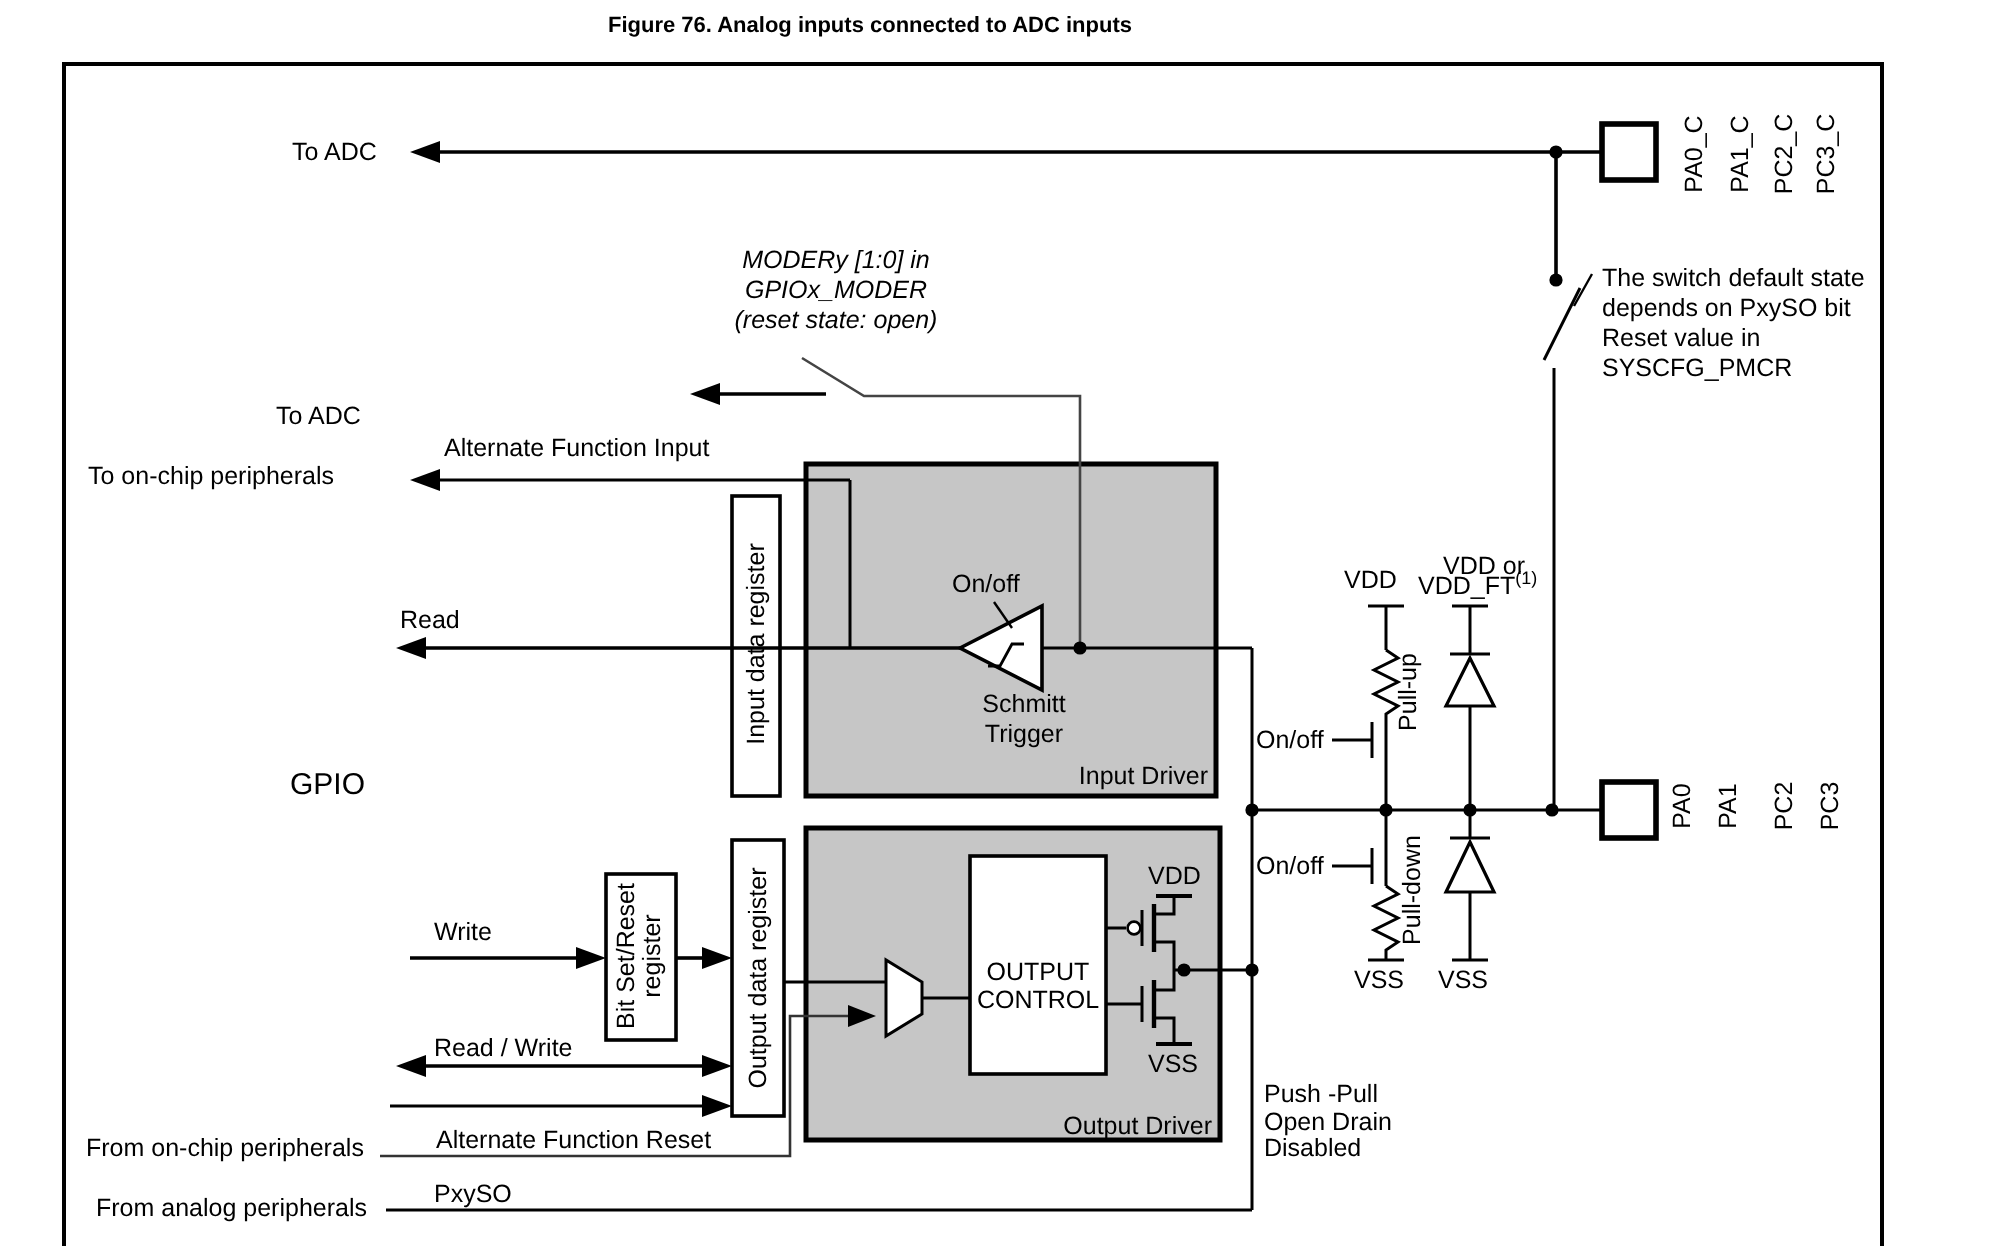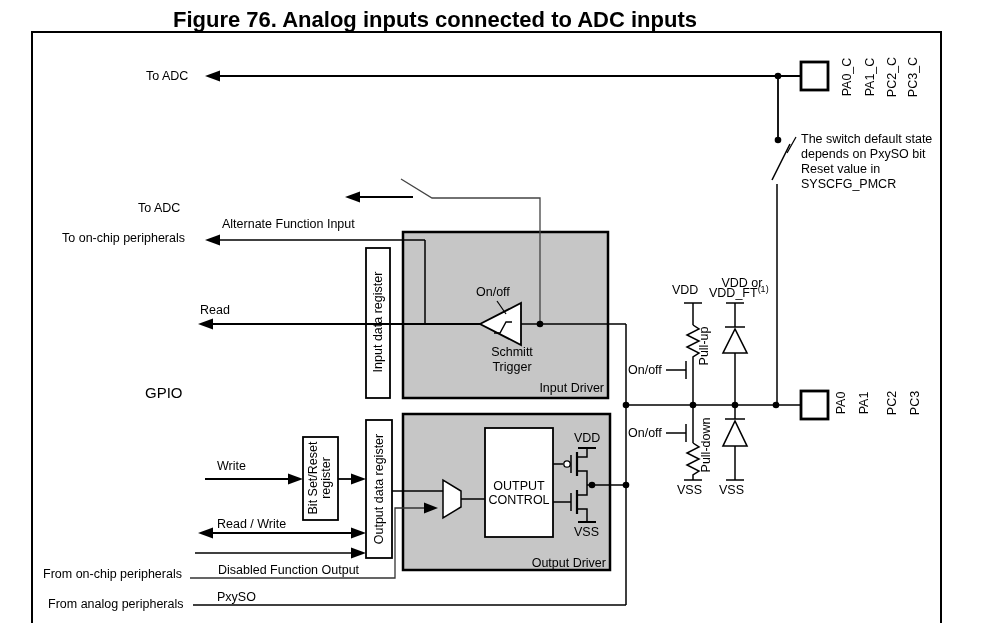--- a/index.html
+++ b/index.html
@@ -5,21 +5,21 @@
   html,body{margin:0;padding:0;background:#fff;}
   #stage{position:relative;width:999px;height:623px;overflow:hidden;background:#fff;
          font-family:"Liberation Sans","DejaVu Sans",sans-serif;color:#000;}
   svg{position:absolute;left:0;top:0;}
   .lbl{position:absolute;font-size:12.5px;line-height:14px;white-space:nowrap;}
   .wrap{white-space:normal;}
   .rot{position:absolute;font-size:12.5px;white-space:nowrap;
        transform:translate(-50%,-50%) rotate(-90deg);transform-origin:center;}
   .rot2{white-space:normal;text-align:center;line-height:13px;}
   .title{position:absolute;left:105px;top:7px;width:660px;text-align:center;
-         font-size:22px;font-weight:bold;}
+         font-size:11px;font-weight:bold;}
   .ctr{text-align:center;}
   .rt{text-align:right;}
   .it{font-style:italic;}
   sup{font-size:9px;}
 </style>
 </head>
 <body>
 
 <div id="stage">
 
@@ -153,31 +153,36 @@
     </g>
     <line x1="587" y1="485" x2="626" y2="485" stroke="#000" stroke-width="1.5"></line>
     <circle cx="592" cy="485" r="3.3"></circle>
     <circle cx="626" cy="485" r="3.3"></circle>
   </svg>
 
   <div class="title">Figure 76. Analog inputs connected to ADC inputs</div>
 
   <div class="lbl" style="left:146px;top:69px">To ADC</div>
   <div class="lbl" style="left:138px;top:201px">To ADC</div>
-  <div class="lbl" style="left:62px;top:231px">To on-chip peripherals</div>
+  <div class="lbl" style="left:44px;top:231px">To on-chip peripherals</div>
   <div class="lbl" style="left:222px;top:217px">Alternate Function Input</div>
   <div class="lbl" style="left:200px;top:303px">Read</div>
   <div class="lbl" style="left:145px;top:386px;font-size:15px">GPIO</div>
   <div class="lbl" style="left:217px;top:459px">Write</div>
   <div class="lbl" style="left:217px;top:517px">Read / Write</div>
-  <div class="lbl" style="left:218px;top:563px">Disabled Function Output</div>
+  <div class="lbl" style="left:218px;top:563px">Alternate Function Reset</div>
   <div class="lbl" style="left:43px;top:567px">From on-chip peripherals</div>
   <div class="lbl" style="left:217px;top:590px">PxySO</div>
   <div class="lbl" style="left:48px;top:597px">From analog peripherals</div>
 
+  <div class="lbl ctr it" style="left:348px;top:123px;width:140px;line-height:15px">
+    <div>MODERy [1:0] in</div>
+    <div>GPIOx_MODER</div>
+    <div>(reset state: open)</div>
+  </div>
 
   <div class="lbl wrap" style="left:801px;top:132px;width:138px;line-height:15px">The switch default state depends on PxySO bit Reset value in SYSCFG_PMCR</div>
 
   <div class="lbl" style="left:476px;top:285px">On/off</div>
   <div class="lbl ctr" style="left:477px;top:345px;width:70px;line-height:15px">
     <div>Schmitt</div>
     <div>Trigger</div>
   </div>
   <div class="lbl rt" style="left:520px;top:381px;width:84px">Input Driver</div>
   <div class="lbl rt" style="left:518px;top:556px;width:88px">Output Driver</div>
@@ -199,20 +204,25 @@
   <div class="lbl" style="left:672px;top:283px">VDD</div>
   <div class="lbl ctr" style="left:716px;top:276px;width:52px">VDD or</div>
   <div class="lbl" style="left:709px;top:282px"><span>VDD_FT</span><sup>(1)</sup></div>
   <div class="lbl" style="left:628px;top:363px">On/off</div>
   <div class="lbl" style="left:628px;top:426px">On/off</div>
   <div class="rot" style="left:704px;top:346px">Pull-up</div>
   <div class="rot" style="left:706px;top:445px">Pull-down</div>
   <div class="lbl" style="left:677px;top:483px">VSS</div>
   <div class="lbl" style="left:719px;top:483px">VSS</div>
 
+  <div class="lbl" style="left:632px;top:541px;line-height:13.5px">
+    <div>Push -Pull</div>
+    <div>Open Drain</div>
+    <div>Disabled</div>
+  </div>
 
   <div class="rot" style="left:847px;top:77px">PA0_C</div>
   <div class="rot" style="left:870px;top:77px">PA1_C</div>
   <div class="rot" style="left:892px;top:77px">PC2_C</div>
   <div class="rot" style="left:913px;top:77px">PC3_C</div>
 
   <div class="rot" style="left:841px;top:403px">PA0</div>
   <div class="rot" style="left:864px;top:403px">PA1</div>
   <div class="rot" style="left:892px;top:403px">PC2</div>
   <div class="rot" style="left:915px;top:403px">PC3</div>

